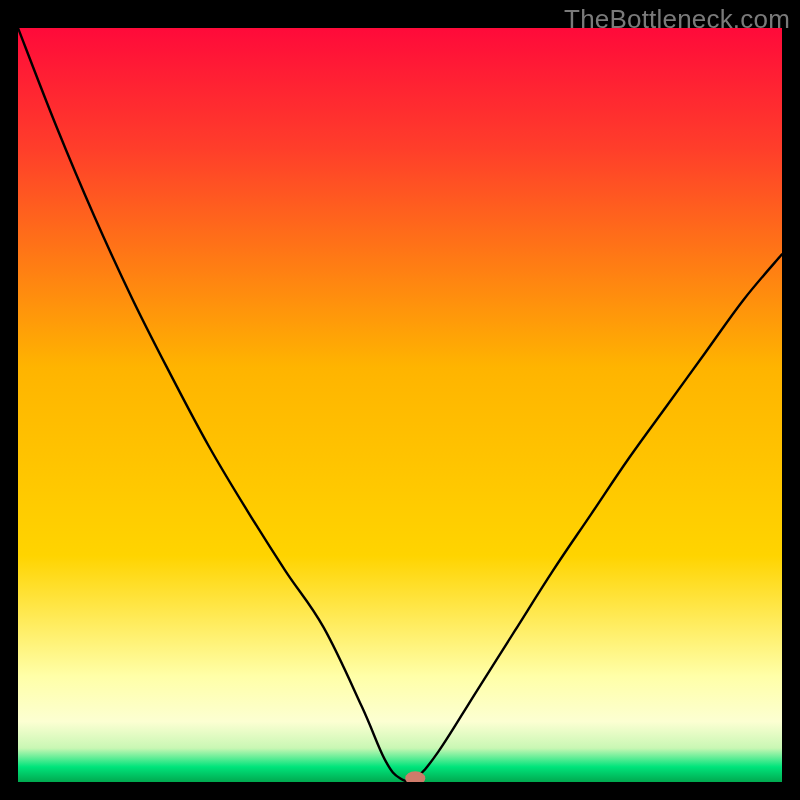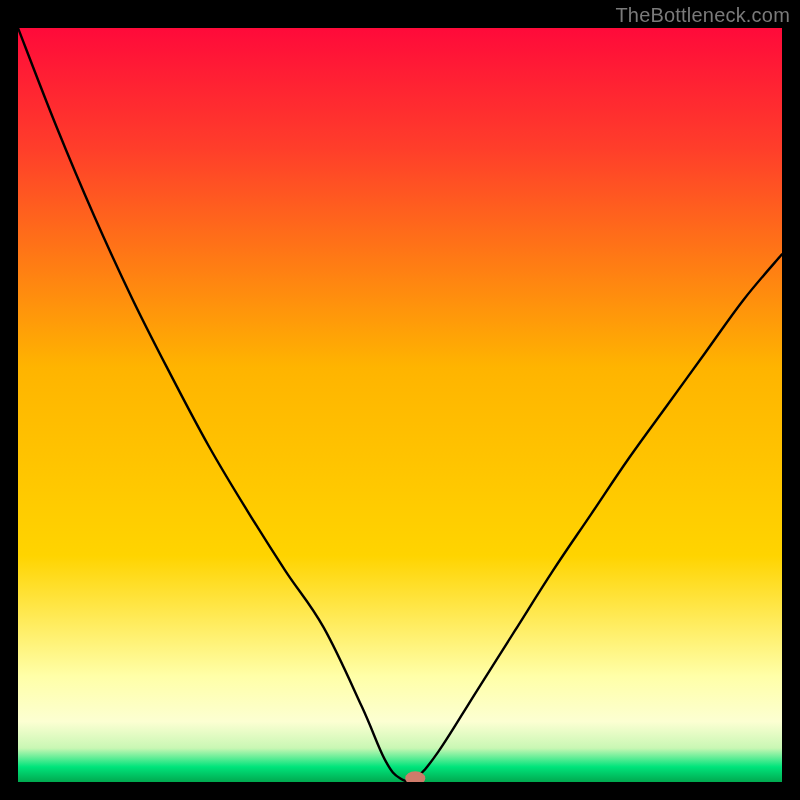--- a/index.html
+++ b/index.html
@@ -15,21 +15,21 @@
     position: relative;
     width: 800px;
     height: 800px;
     background: #000;
   }
   .watermark {
     position: absolute;
     top: 4px;
     right: 10px;
     color: #7a7a7a;
-    font-size: 20px;
+    font-size: 26px;
     letter-spacing: 0.2px;
     font-weight: 400;
     z-index: 10;
   }
   .plot {
     position: absolute;
     left: 18px;
     top: 28px;
     width: 764px;
     height: 754px;

